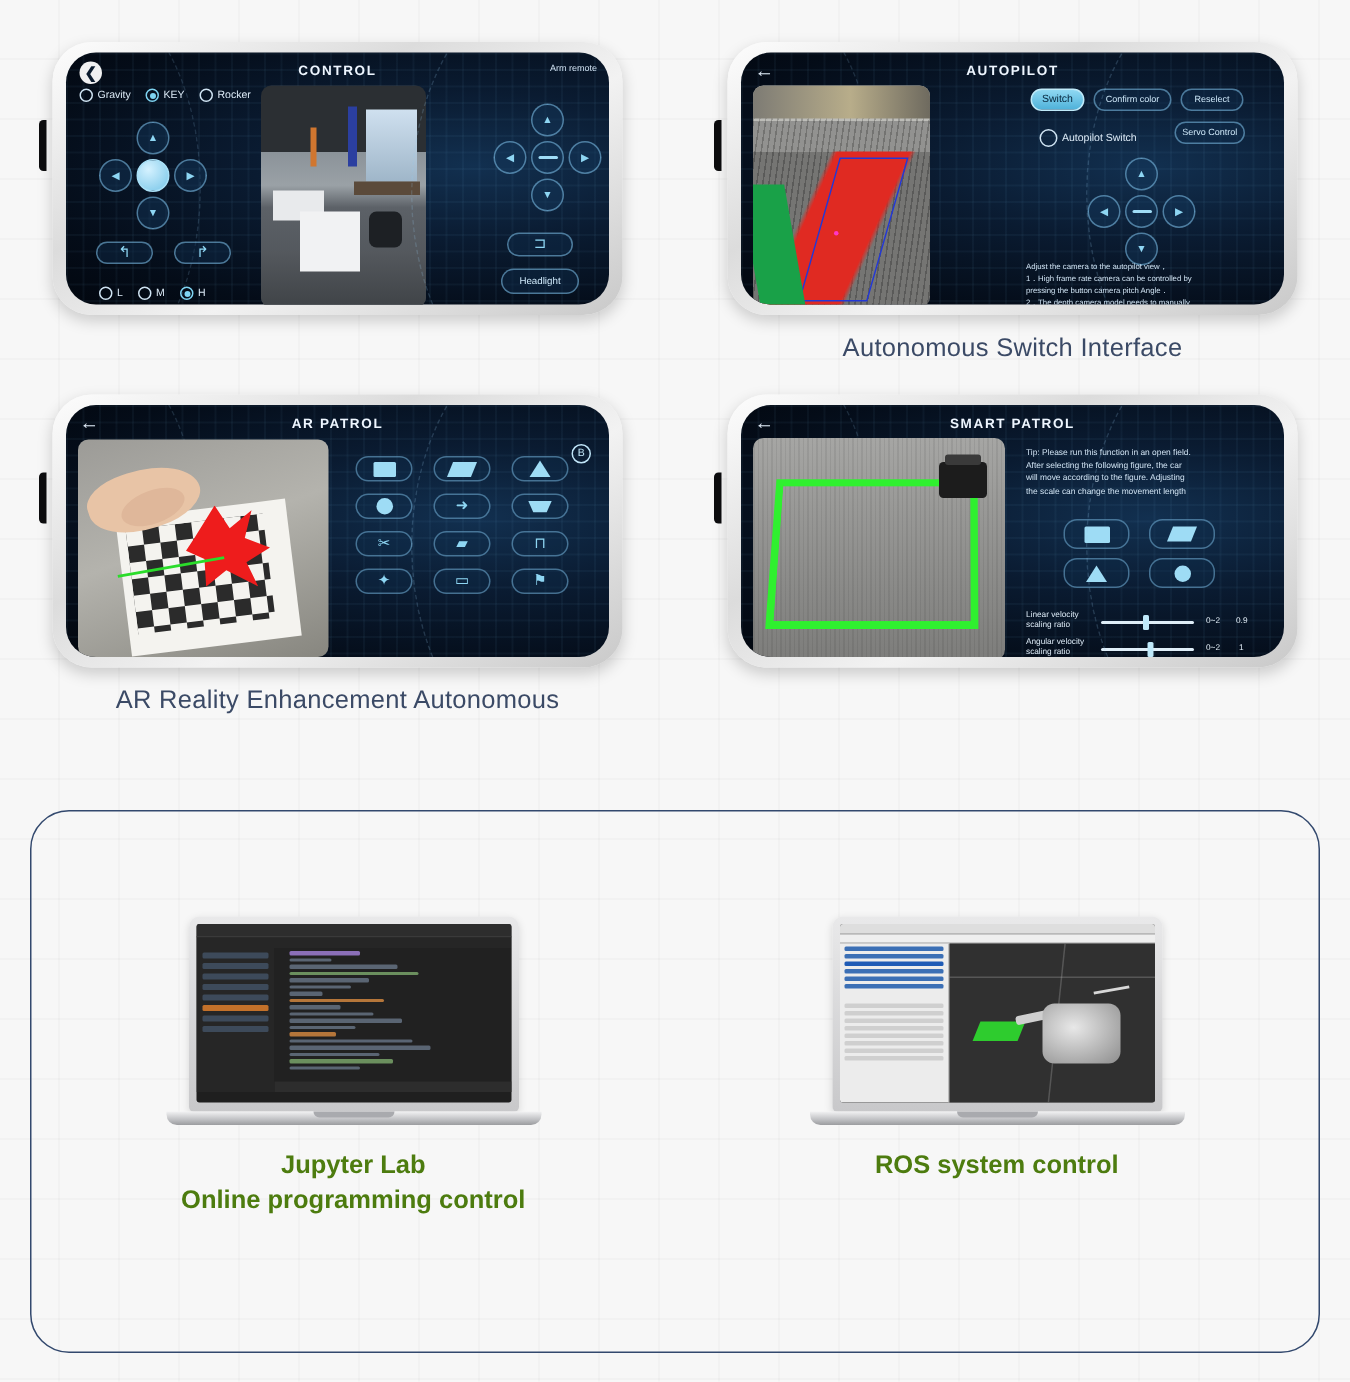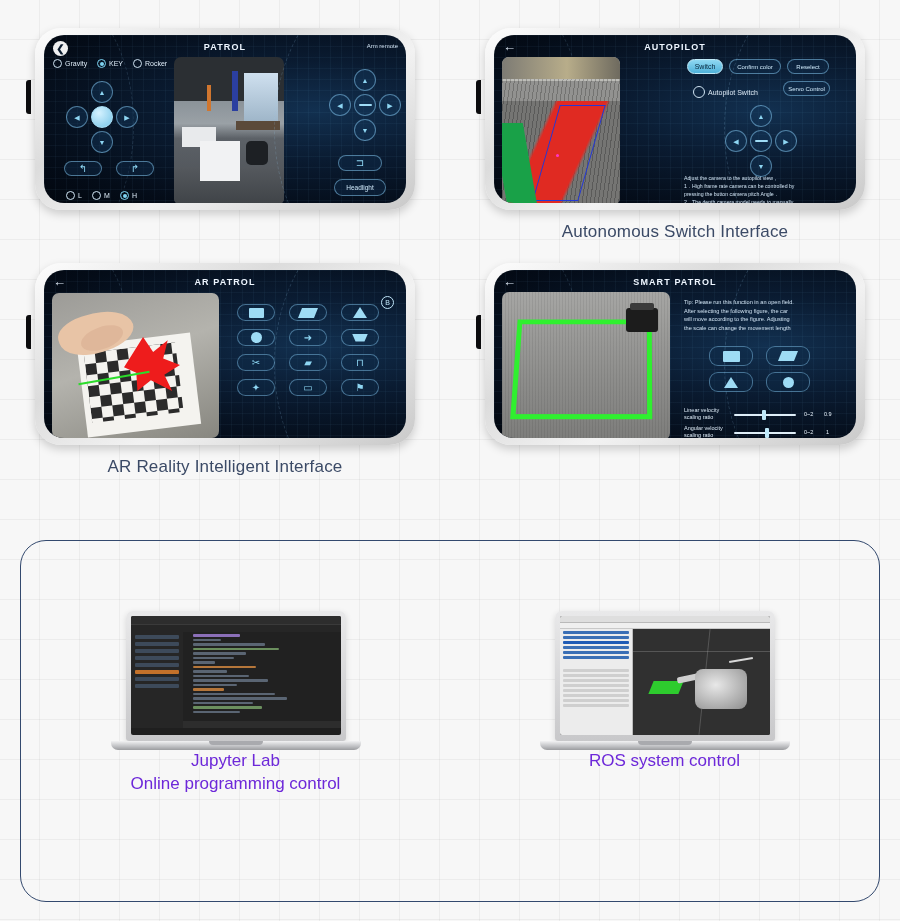--- a/index.html
+++ b/index.html
@@ -218,35 +218,35 @@
   .ros .rrow.sel{background:#1f5bb5;}
   .ros .rrow.lt{background:#cfcfcf;}
   .ros .rview{position:absolute;left:73px;top:13px;right:0;bottom:0;background:#303030;}
   .ros .gridline{position:absolute;background:rgba(200,200,200,.25);}
   .ros .greenbox{position:absolute;left:18px;top:52px;width:30px;height:13px;background:#2ecc2e;transform:skewX(-22deg);}
   .ros .robot{position:absolute;left:62px;top:40px;width:52px;height:40px;
      background:radial-gradient(ellipse at 40% 40%,#e8e8e8,#8d8d8d);border-radius:8px;}
   .ros .arm{position:absolute;left:44px;top:46px;width:26px;height:6px;background:#cfcfcf;border-radius:2px;transform:rotate(-12deg);}
   .ros .ant{position:absolute;left:96px;top:30px;width:24px;height:2px;background:#d8d8d8;transform:rotate(-10deg);}
 
-  .lcaption{ text-align:center; color:#6d28d9; font-size:17px; line-height:1.33;}
+  .lcaption{ margin-top:16px; text-align:center; color:#4d7c0f; font-size:17px; line-height:1.33;font-weight:bold;}
 </style>
 </head>
 <body>
 
 <div class="phone-grid">
 
   <div class="cell c0">
     <div class="phone">
       <div class="notch"></div>
       <div class="screen">
         <div class="arc2"></div>
 
         <div class="backbtn">❮</div>
-        <div class="title">PATROL</div>
+        <div class="title">CONTROL</div>
         <div class="corner-label">Arm remote</div>
 
         <div class="radio" style="left:9px;top:24px;">
           <i></i>
           <span>Gravity</span>
         </div>
         <div class="radio sel" style="left:53px;top:24px;">
           <i></i>
           <span>KEY</span>
         </div>
@@ -452,21 +452,21 @@
             <span class="glyph">✦</span>
           </div>
         <div class="icnbtn" style="left:245px;top:109px;">
             <span class="glyph">▭</span>
           </div>
         <div class="icnbtn" style="left:297px;top:109px;">
             <span class="glyph">⚑</span>
           </div>
       </div>
     </div>
-    <div class="caption">AR Reality Intelligent Interface</div>
+    <div class="caption">AR Reality Enhancement Autonomous</div>
   </div>
 
   <div class="cell c3">
     <div class="phone">
       <div class="notch"></div>
       <div class="screen">
         <div class="arc2"></div>
 
         <div class="backarrow">←</div>
         <div class="title">SMART PATROL</div>

